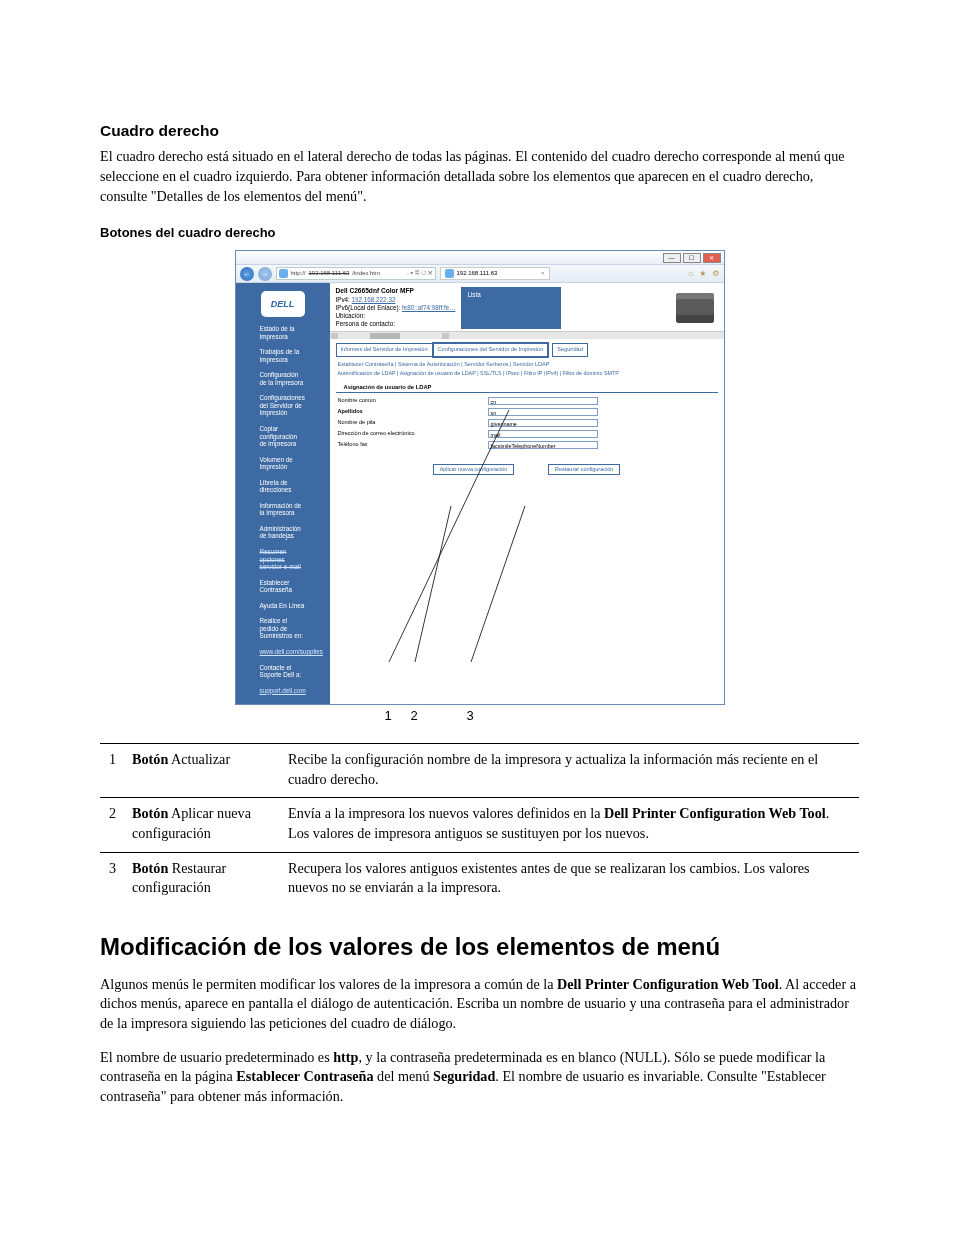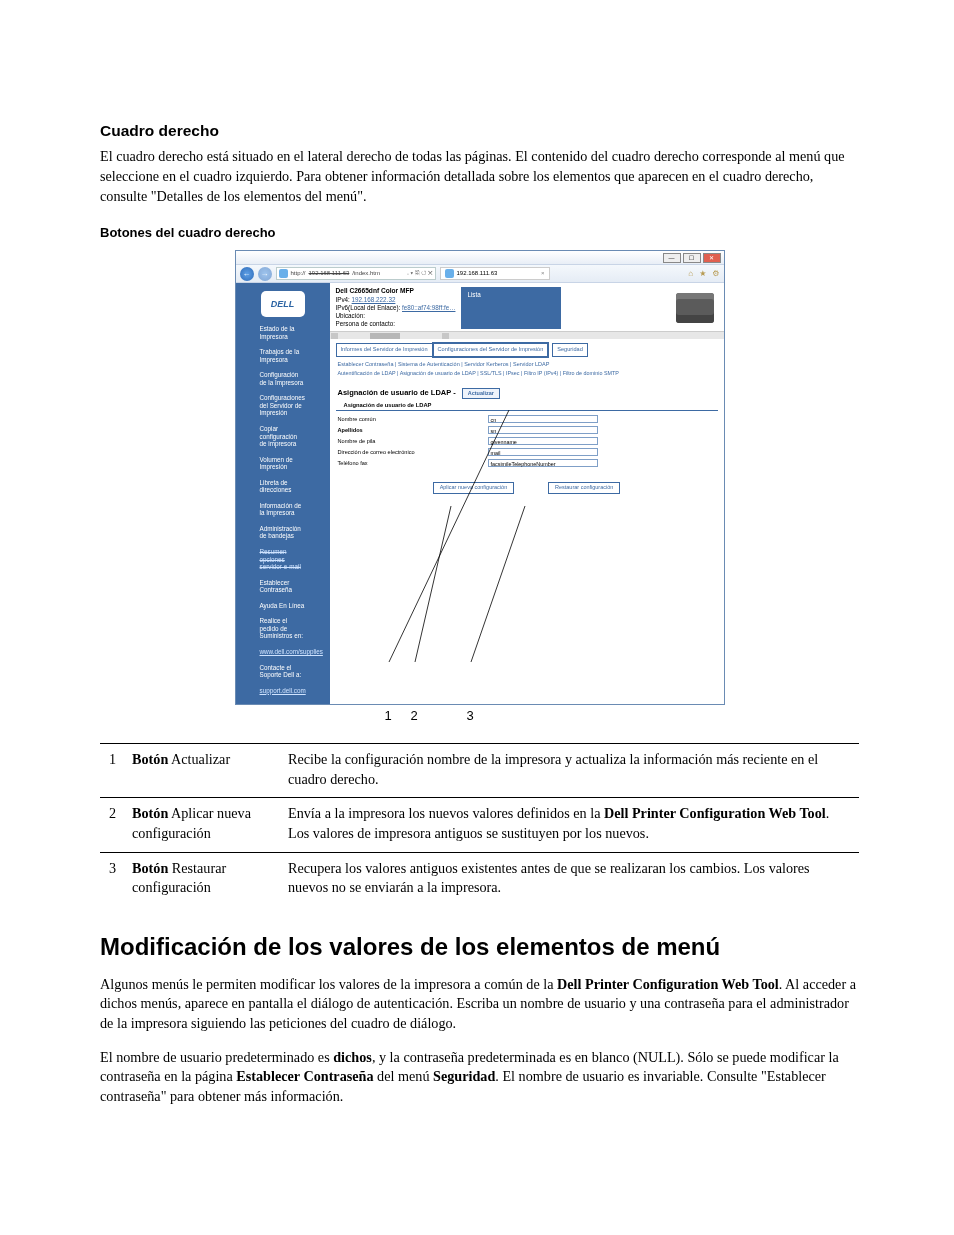--- a/index.html
+++ b/index.html
@@ -242,24 +242,20 @@
           </div>
 
         <div class="subtabs">
           <div class="subtab">Informes del Servidor de Impresión</div>
           <div class="subtab active">Configuraciones del Servidor de Impresión</div>
           <div class="subtab sec">Seguridad</div>
         </div>
         <div class="crumbs">Establecer Contraseña | Sistema de Autenticación | Servidor Kerberos | Servidor LDAP</div>
         <div class="crumbs2">Autentificación de LDAP | Asignación de usuario de LDAP | SSL/TLS | IPsec | Filtro IP (IPv4) | Filtro de dominio SMTP</div>
 
-        <div class="pane-title">
-          <span>Asignación de usuario de LDAP -</span>
-          <span class="btn-refresh">Actualizar</span>
-        </div>
         <div class="formhdr">Asignación de usuario de LDAP</div>
         <div class="formrows">
           <div class="frow">
               <div class="flabel">Nombre común</div>
               <div class="finput">cn</div>
             </div>
           <div class="frow">
               <div class="flabel bold">Apellidos</div>
               <div class="finput">sn</div>
             </div>
@@ -314,14 +310,14 @@
     <td>Recupera los valores antiguos existentes antes de que se realizaran los cambios. Los valores nuevos no se enviarán a la impresora.</td>
   </tr>
 </tbody>
   </table>
 
 <div class="h1">Modificación de los valores de los elementos de menú</div>
 <p>
   <span>Algunos menús le permiten modificar los valores de la impresora a común de la </span><b>Dell Printer Configuration Web Tool</b><span>. Al acceder a dichos menús, aparece en pantalla el diálogo de autenticación. Escriba un nombre de usuario y una contraseña para el administrador de la impresora siguiendo las peticiones del cuadro de diálogo.</span>
 </p>
 <p>
-  <span>El nombre de usuario predeterminado es </span><b>dichos</b><span>, y la contraseña predeterminada es en blanco (NULL). Sólo se puede modificar la contraseña en la página </span><b>Establecer Contraseña</b><span> del menú </span><b>Seguridad</b><span>. El nombre de usuario es invariable. Consulte "Establecer contraseña" para obtener más información.</span>
+  <span>El nombre de usuario predeterminado es </span><b>http</b><span>, y la contraseña predeterminada es en blanco (NULL). Sólo se puede modificar la contraseña en la página </span><b>Establecer Contraseña</b><span> del menú </span><b>Seguridad</b><span>. El nombre de usuario es invariable. Consulte "Establecer contraseña" para obtener más información.</span>
 </p>
 
 </body></html>

